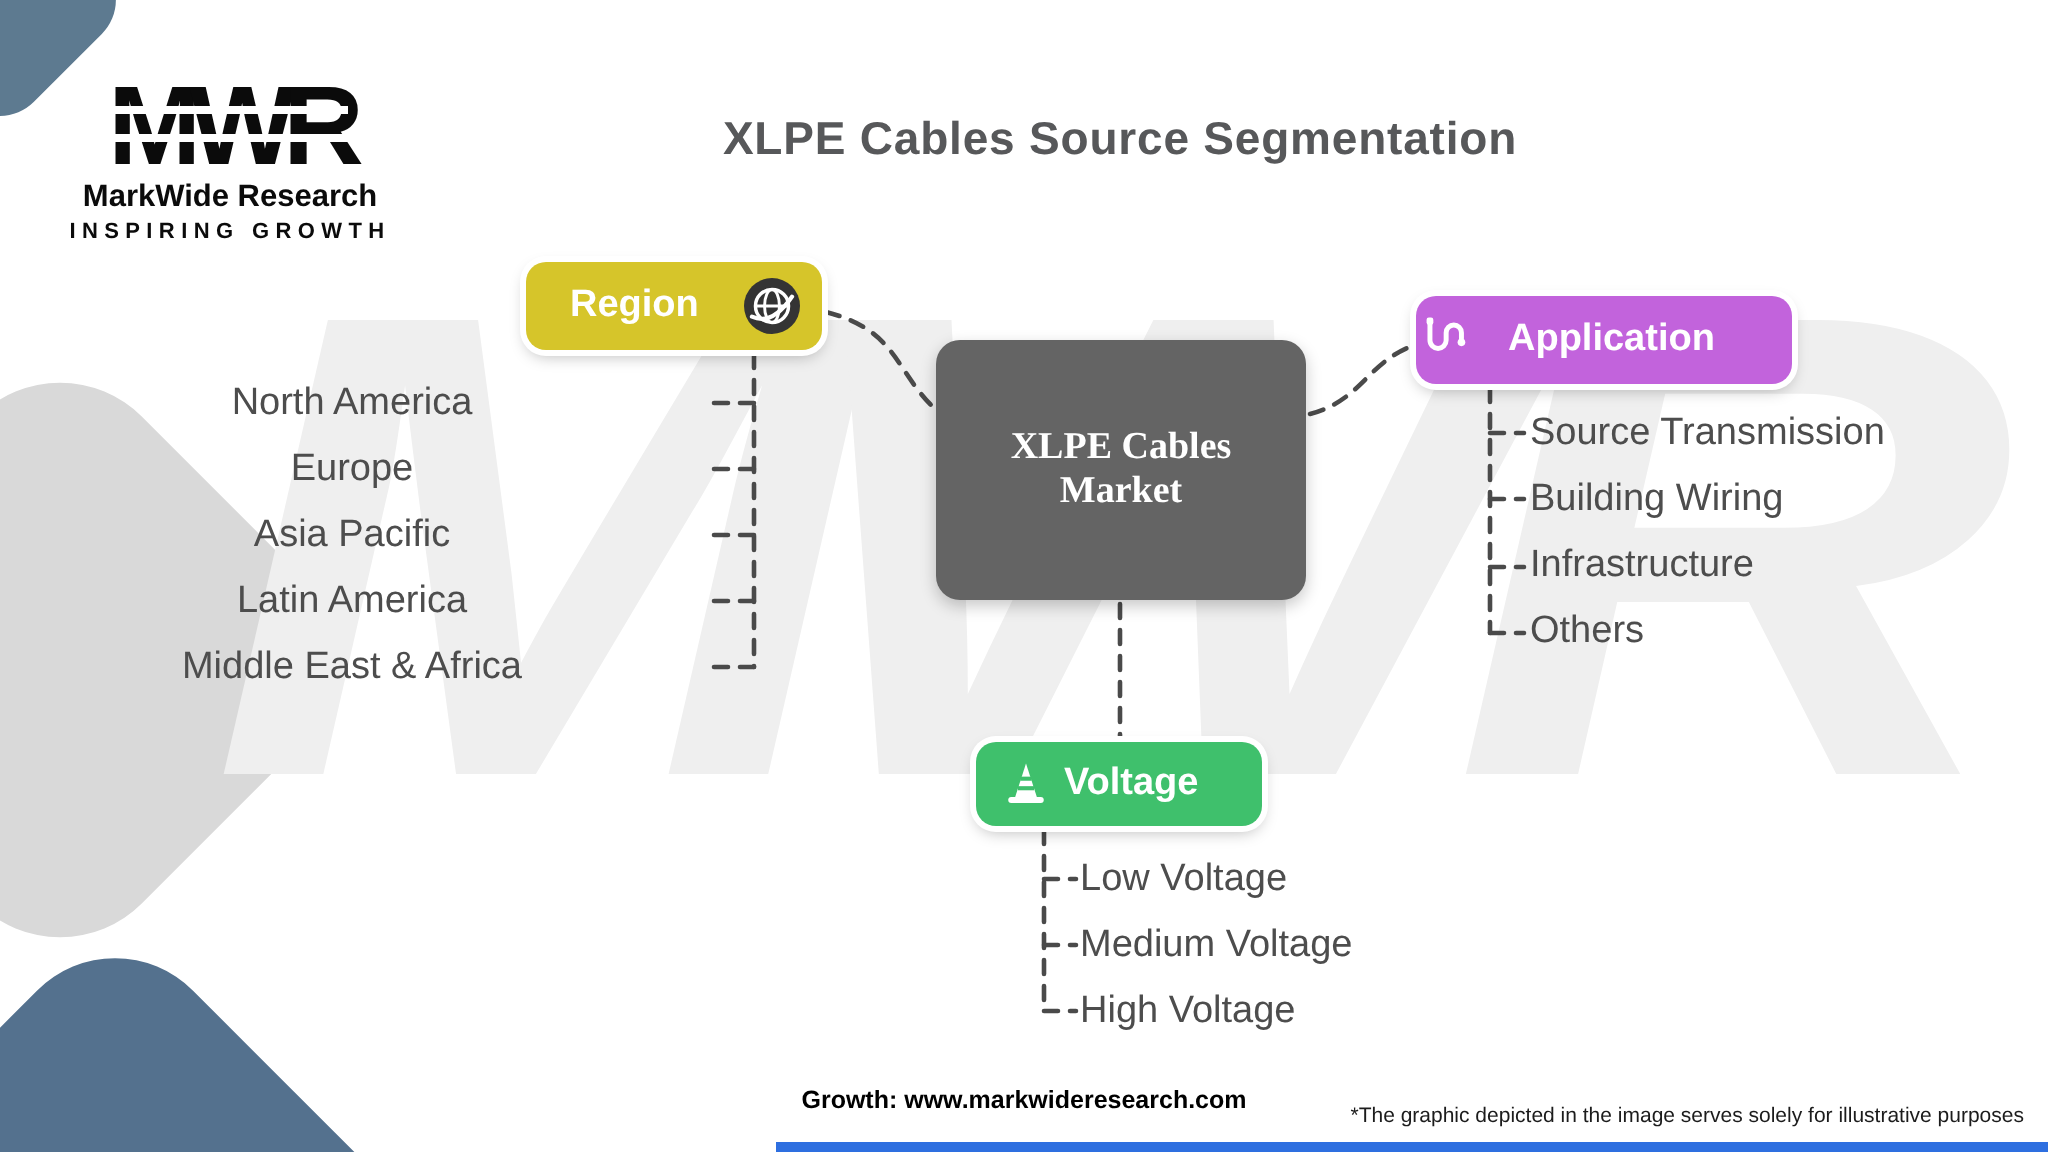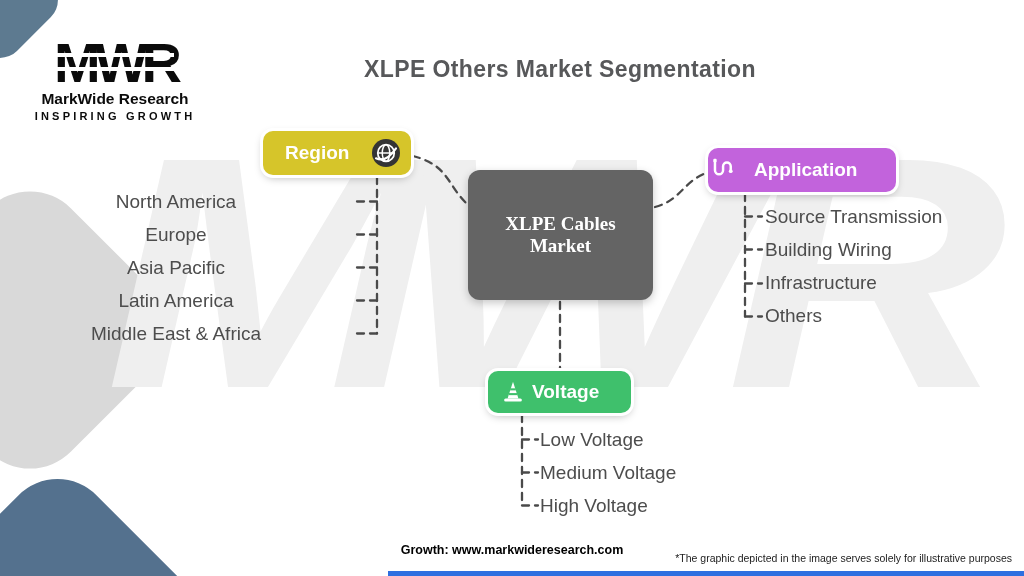--- a/index.html
+++ b/index.html
@@ -76,21 +76,21 @@
   <div class="logo">
     <span class="logo-acronym">
       <span>MWR</span>
       <span class="logo-stripe stripe-1"></span>
       <span class="logo-stripe stripe-2"></span>
     </span>
     <div class="logo-name">MarkWide Research</div>
     <div class="logo-tagline">Inspiring Growth</div>
   </div>
 
-  <div class="title">XLPE Others Market Segmentation</div>
+  <div class="title">XLPE Cables Source Segmentation</div>
 
   <svg class="connectors" width="1024" height="576" viewBox="0 0 1024 576">
     <g fill="none" stroke="#4a4a4a" stroke-width="2.3" stroke-linecap="round" stroke-dasharray="7 6">
       <path d="M413 156 C448 165 447 184 466 203"></path>
       <path d="M655 207 C681 200 683 182 706 173"></path>
       <path d="M560 302 L560 368"></path>
       <path d="M377 177 L377 333.5"></path>
       <path d="M357 201.5 H377"></path>
       <path d="M357 234.5 H377"></path>
       <path d="M357 267.5 H377"></path>

